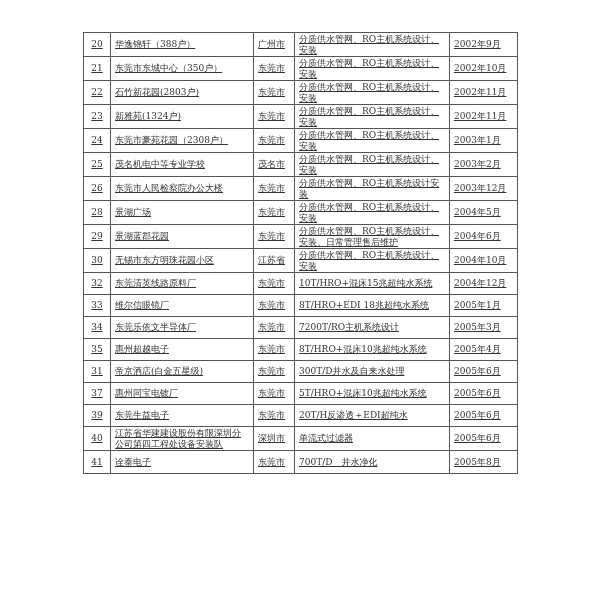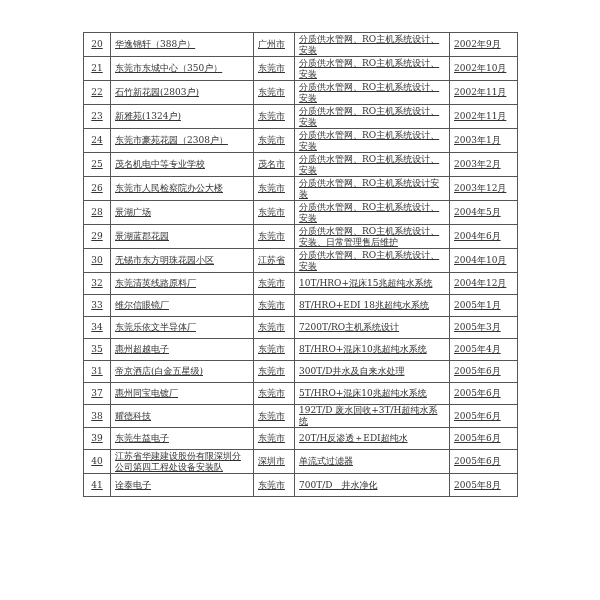--- a/index.html
+++ b/index.html
@@ -137,27 +137,20 @@
         <td class="scope">300T/D井水及自来水处理</td>
         <td class="date">2005年6月</td>
       </tr>
       <tr class="h23">
         <td class="no">37</td>
         <td class="name">惠州同宝电镀厂</td>
         <td class="loc">东莞市</td>
         <td class="scope">5T/HRO+混床10兆超纯水系统</td>
         <td class="date">2005年6月</td>
       </tr>
-      <tr class="h24">
-        <td class="no">38</td>
-        <td class="name">耀德科技</td>
-        <td class="loc">东莞市</td>
-        <td class="scope">192T/D 废水回收+3T/H超纯水系统</td>
-        <td class="date">2005年6月</td>
-      </tr>
       <tr class="h23">
         <td class="no">39</td>
         <td class="name">东莞生益电子</td>
         <td class="loc">东莞市</td>
         <td class="scope">20T/H反渗透＋EDI超纯水</td>
         <td class="date">2005年6月</td>
       </tr>
       <tr class="h25">
         <td class="no">40</td>
         <td class="name">江苏省华建建设股份有限深圳分公司第四工程处设备安装队</td>

